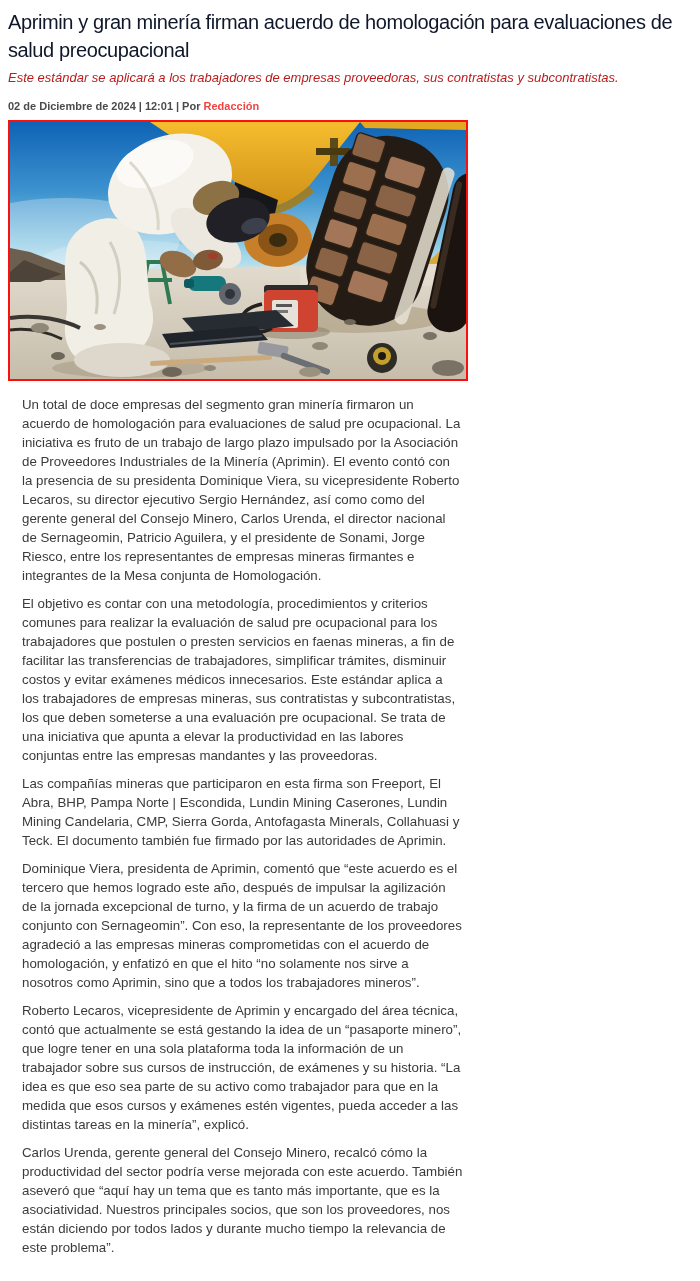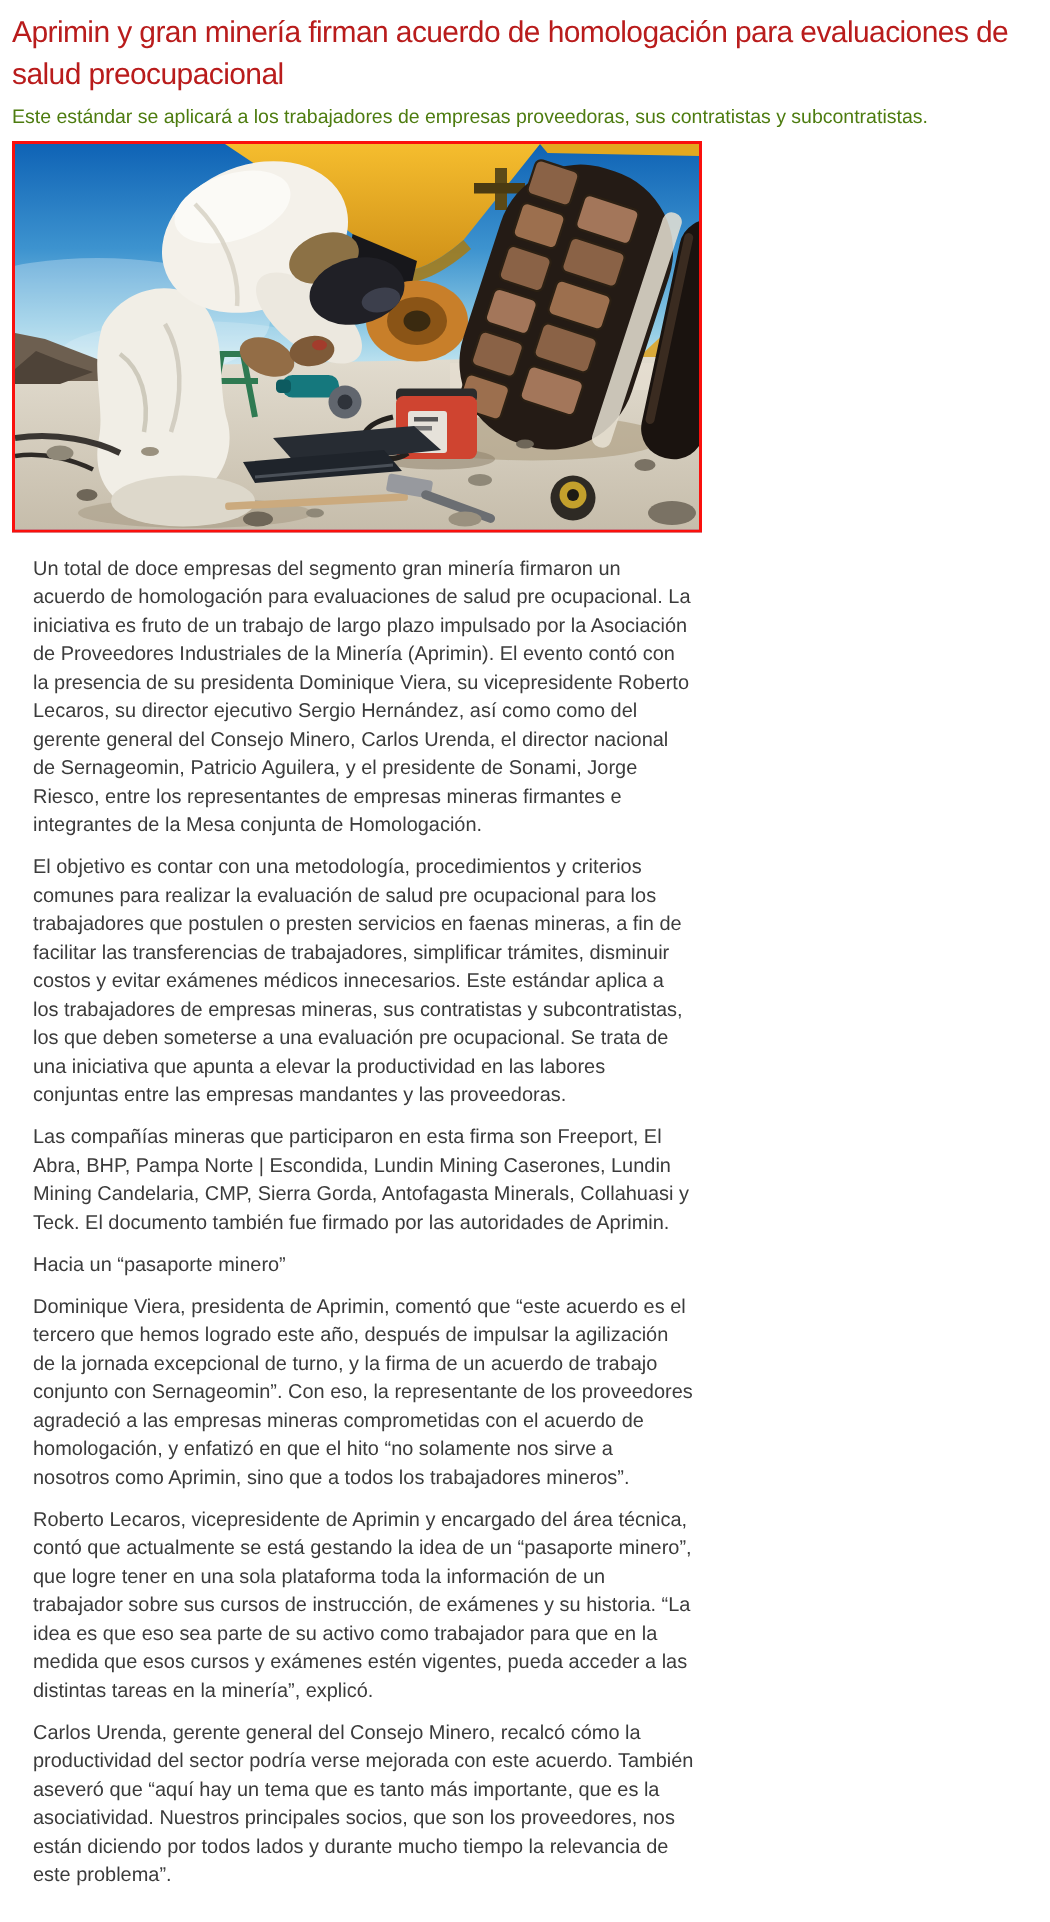--- a/index.html
+++ b/index.html
@@ -10,28 +10,29 @@
     overflow: hidden;
   }
   .page { padding: 6px 0 0 8px; }
   h1.title {
     margin: 2px 4px 0 0;
     max-width: 692px;
     font-size: 20px;
     line-height: 28px;
     font-weight: 400;
     letter-spacing: -0.4px;
-    color: #b91c1c;
+    color: #0f172a;
   }
   p.subtitle {
     margin: 6px 0 0 0;
     max-width: 660px;
     font-size: 13px;
     line-height: 16px;
-    color: #4d7c0f;
+    color: #b91c1c;
+    font-style: italic;
   }
   .meta {
     margin: 14px 0 0 0;
     font-size: 11px;
     font-weight: 700;
     color: #4b4b4b;
   }
   .meta .sep { margin: 0 3px; color: #4b4b4b; }
   .meta a.author { color: #f14540; text-decoration: none; cursor: pointer; }
   figure.hero {
@@ -54,20 +55,24 @@
 </head>
 <body>
 
 <div class="page">
   <article>
 
     <h1 class="title">Aprimin y gran minería firman acuerdo de homologación para evaluaciones de salud preocupacional</h1>
 
     <p class="subtitle">Este estándar se aplicará a los trabajadores de empresas proveedoras, sus contratistas y subcontratistas.</p>
 
+    <div class="meta">
+      <span>02 de Diciembre de 2024</span><span class="sep">|</span><span>12:01</span><span class="sep">|</span><span>Por</span>
+      <a class="author">Redacción</a>
+    </div>
 
     <figure class="hero">
       <svg width="456" height="257" viewBox="0 0 456 257" xmlns="http://www.w3.org/2000/svg">
         <defs>
           <linearGradient id="sky" x1="0" y1="0" x2="0" y2="1">
             <stop offset="0" stop-color="#0f63b5"></stop>
             <stop offset="0.45" stop-color="#3d93cf"></stop>
             <stop offset="0.78" stop-color="#8cc9e4"></stop>
             <stop offset="1" stop-color="#cdeaf3"></stop>
           </linearGradient>
@@ -201,21 +206,20 @@
           <ellipse cx="340" cy="200" rx="6" ry="3" fill="#6e6658"></ellipse>
           <ellipse cx="200" cy="246" rx="6" ry="3" fill="#8f8878"></ellipse>
         </g>
       </svg>
     </figure>
 
     <div class="article-body">
       <p>Un total de doce empresas del segmento gran minería firmaron un acuerdo de homologación para evaluaciones de salud pre ocupacional. La iniciativa es fruto de un trabajo de largo plazo impulsado por la Asociación de Proveedores Industriales de la Minería (Aprimin). El evento contó con la presencia de su presidenta Dominique Viera, su vicepresidente Roberto Lecaros, su director ejecutivo Sergio Hernández, así como como del gerente general del Consejo Minero, Carlos Urenda, el director nacional de Sernageomin, Patricio Aguilera, y el presidente de Sonami, Jorge Riesco, entre los representantes de empresas mineras firmantes e integrantes de la Mesa conjunta de Homologación.</p>
       <p>El objetivo es contar con una metodología, procedimientos y criterios comunes para realizar la evaluación de salud pre ocupacional para los trabajadores que postulen o presten servicios en faenas mineras, a fin de facilitar las transferencias de trabajadores, simplificar trámites, disminuir costos y evitar exámenes médicos innecesarios. Este estándar aplica a los trabajadores de empresas mineras, sus contratistas y subcontratistas, los que deben someterse a una evaluación pre ocupacional. Se trata de una iniciativa que apunta a elevar la productividad en las labores conjuntas entre las empresas mandantes y las proveedoras.</p>
       <p>Las compañías mineras que participaron en esta firma son Freeport, El Abra, BHP, Pampa Norte | Escondida, Lundin Mining Caserones, Lundin Mining Candelaria, CMP, Sierra Gorda, Antofagasta Minerals, Collahuasi y Teck. El documento también fue firmado por las autoridades de Aprimin.</p>
-      <p>Hacia un “pasaporte minero”</p>
       <p>Dominique Viera, presidenta de Aprimin, comentó que “este acuerdo es el tercero que hemos logrado este año, después de impulsar la agilización de la jornada excepcional de turno, y la firma de un acuerdo de trabajo conjunto con Sernageomin”. Con eso, la representante de los proveedores agradeció a las empresas mineras comprometidas con el acuerdo de homologación, y enfatizó en que el hito “no solamente nos sirve a nosotros como Aprimin, sino que a todos los trabajadores mineros”.</p>
       <p>Roberto Lecaros, vicepresidente de Aprimin y encargado del área técnica, contó que actualmente se está gestando la idea de un “pasaporte minero”, que logre tener en una sola plataforma toda la información de un trabajador sobre sus cursos de instrucción, de exámenes y su historia. “La idea es que eso sea parte de su activo como trabajador para que en la medida que esos cursos y exámenes estén vigentes, pueda acceder a las distintas tareas en la minería”, explicó.</p>
       <p>Carlos Urenda, gerente general del Consejo Minero, recalcó cómo la productividad del sector podría verse mejorada con este acuerdo. También aseveró que “aquí hay un tema que es tanto más importante, que es la asociatividad. Nuestros principales socios, que son los proveedores, nos están diciendo por todos lados y durante mucho tiempo la relevancia de este problema”.</p>
 
     </div>
 
   </article>
 </div>
 
 </body></html>

